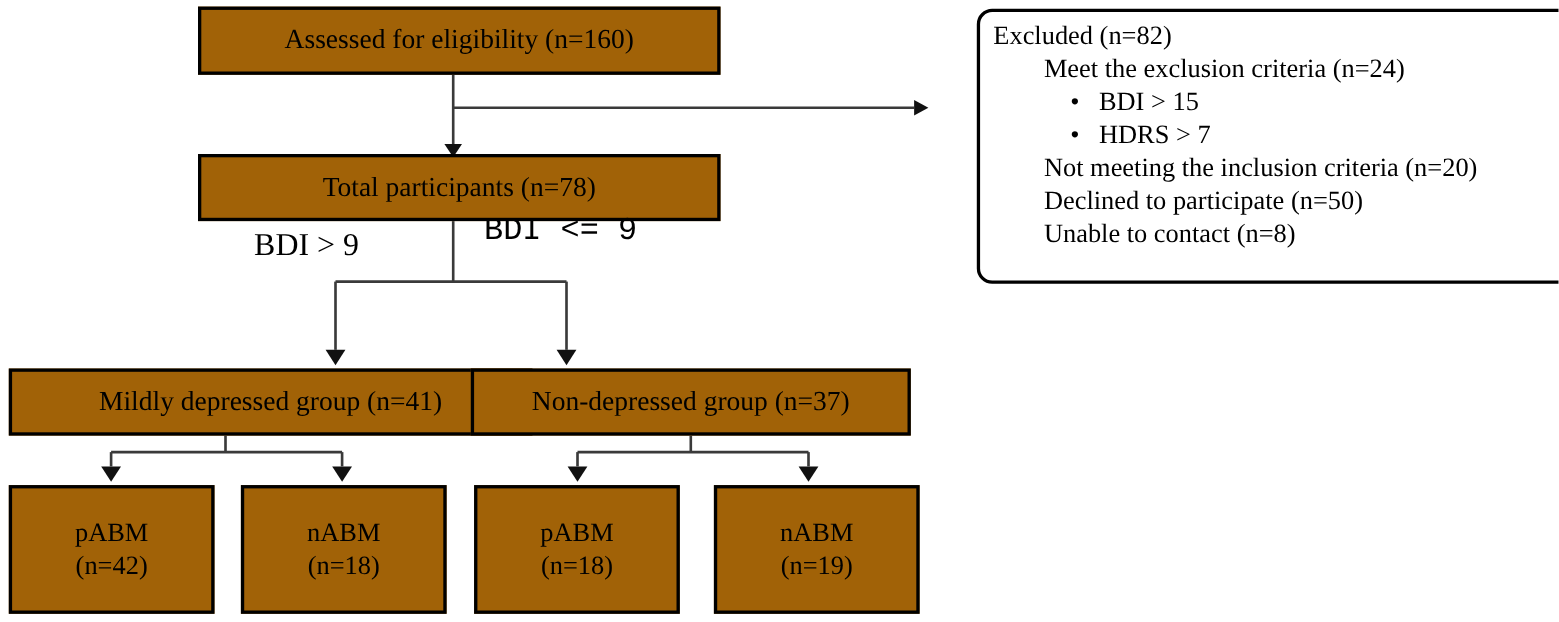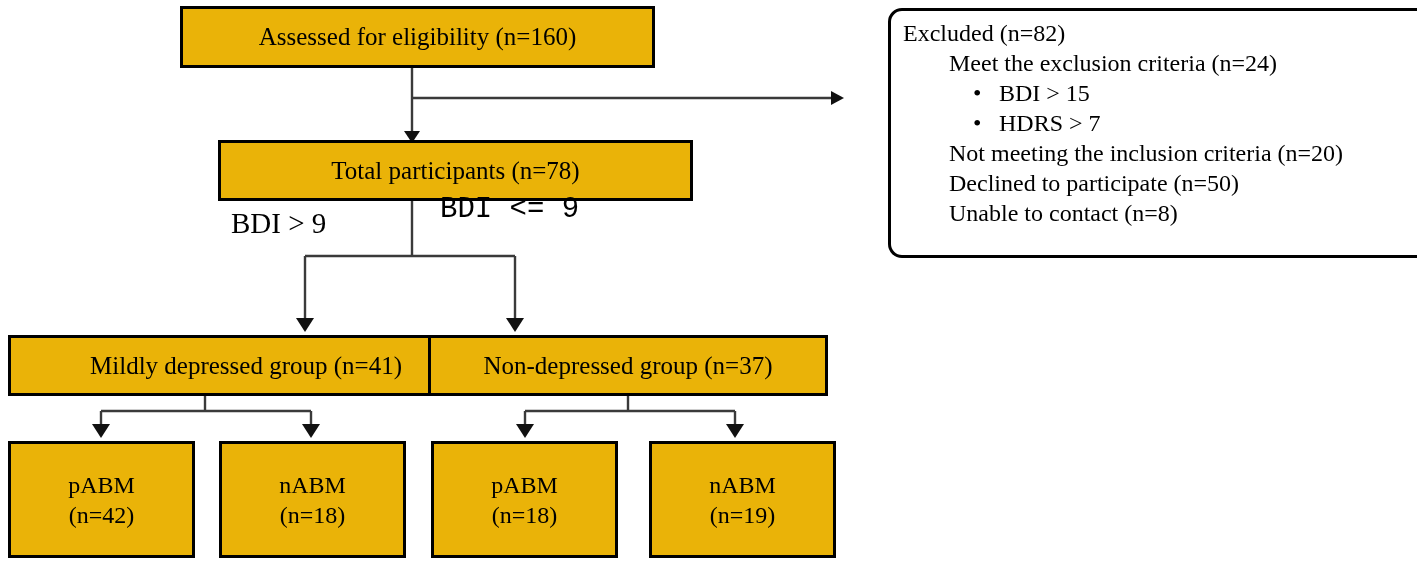--- a/index.html
+++ b/index.html
@@ -13,21 +13,21 @@
     height: 565px;
     background: #ffffff;
     font-family: "Liberation Serif", "DejaVu Serif", serif;
     color: #000000;
     overflow: hidden;
   }
   .node {
     position: absolute;
     box-sizing: border-box;
     border: 3px solid #000000;
-    background: #eab308;
+    background: #a16207;
     display: flex;
     align-items: center;
     justify-content: center;
     text-align: center;
     font-size: 25px;
     line-height: 1.25;
   }
   .node.leaf {
     font-size: 24px;
     flex-direction: column;
@@ -123,21 +123,21 @@
       <span class="ex-bullet-dot">•</span><span>BDI &gt; 15</span>
     </div>
     <div class="ex-line ex-l2">
       <span class="ex-bullet-dot">•</span><span>HDRS &gt; 7</span>
     </div>
     <div class="ex-line ex-l1">Not meeting the inclusion criteria (n=20)</div>
     <div class="ex-line ex-l1">Declined to participate (n=50)</div>
     <div class="ex-line ex-l1">Unable to contact (n=8)</div>
   </div>
 
-  <div class="node" style="left:180px; top:140px; width:475px; height:61px;margin-left:38px;">
+  <div class="node" style="left:180px; top:140px; width:475px; height:61px;">
     <span>Total participants (n=78)</span>
   </div>
 
   <div class="edge-label" style="left:231px; top:209px;">BDI &gt; 9</div>
   <div class="edge-label" style="left:440px; top:195px;font-family:Liberation Mono, monospace;">BDI &lt;= 9</div>
 
   <div class="node" style="left:8px; top:335px; width:476px; height:61px;">
     <span>Mildly depressed group (n=41)</span>
   </div>
 

